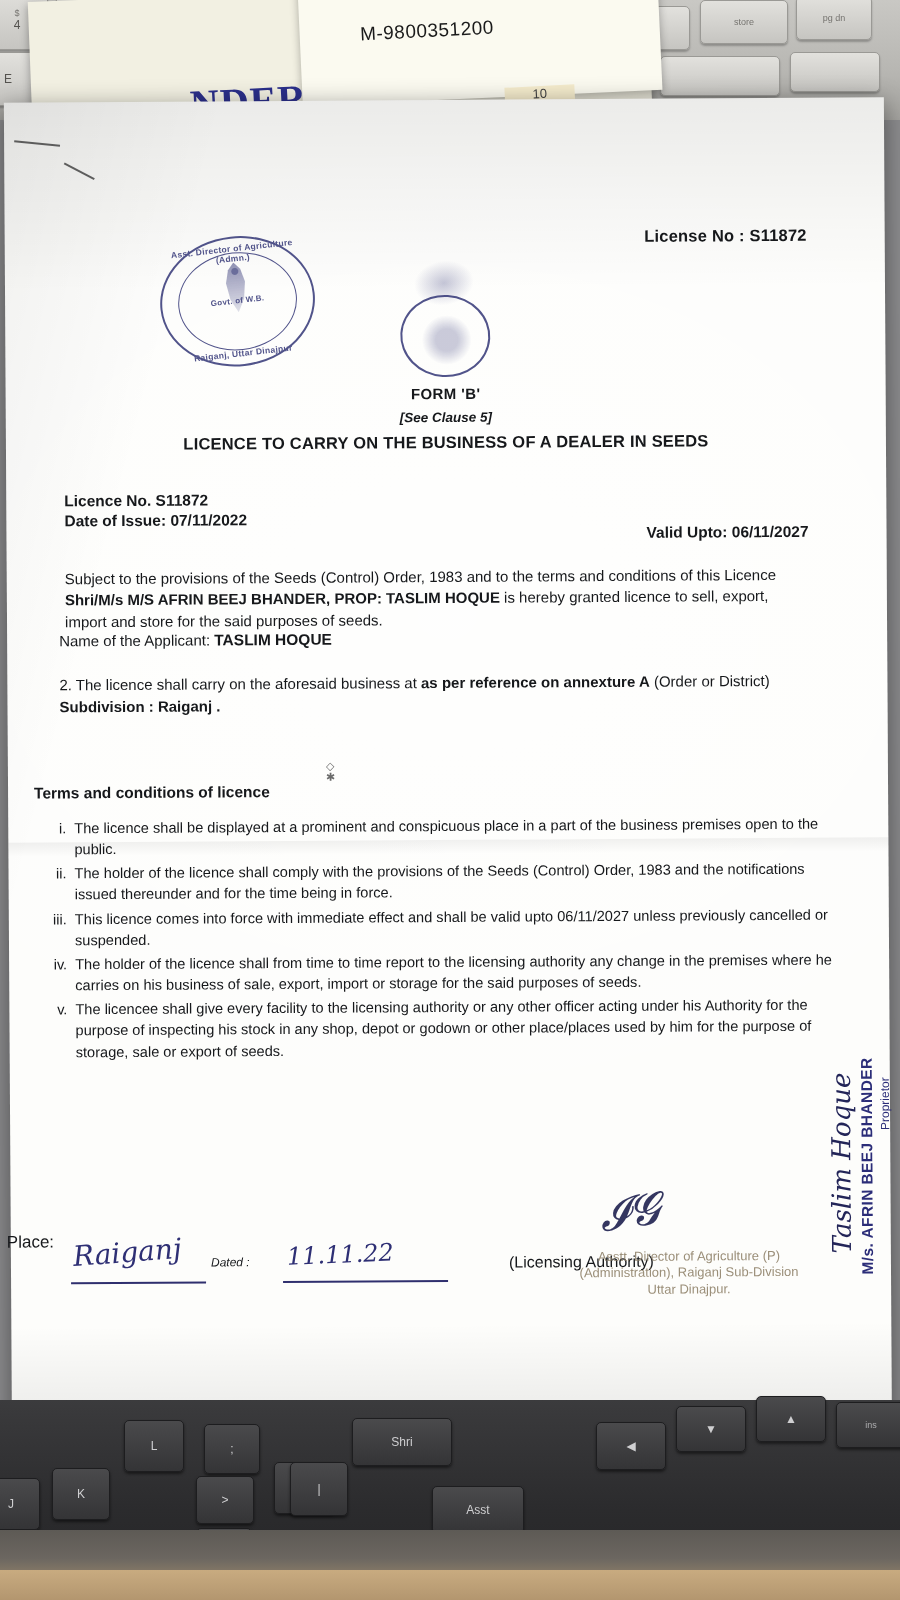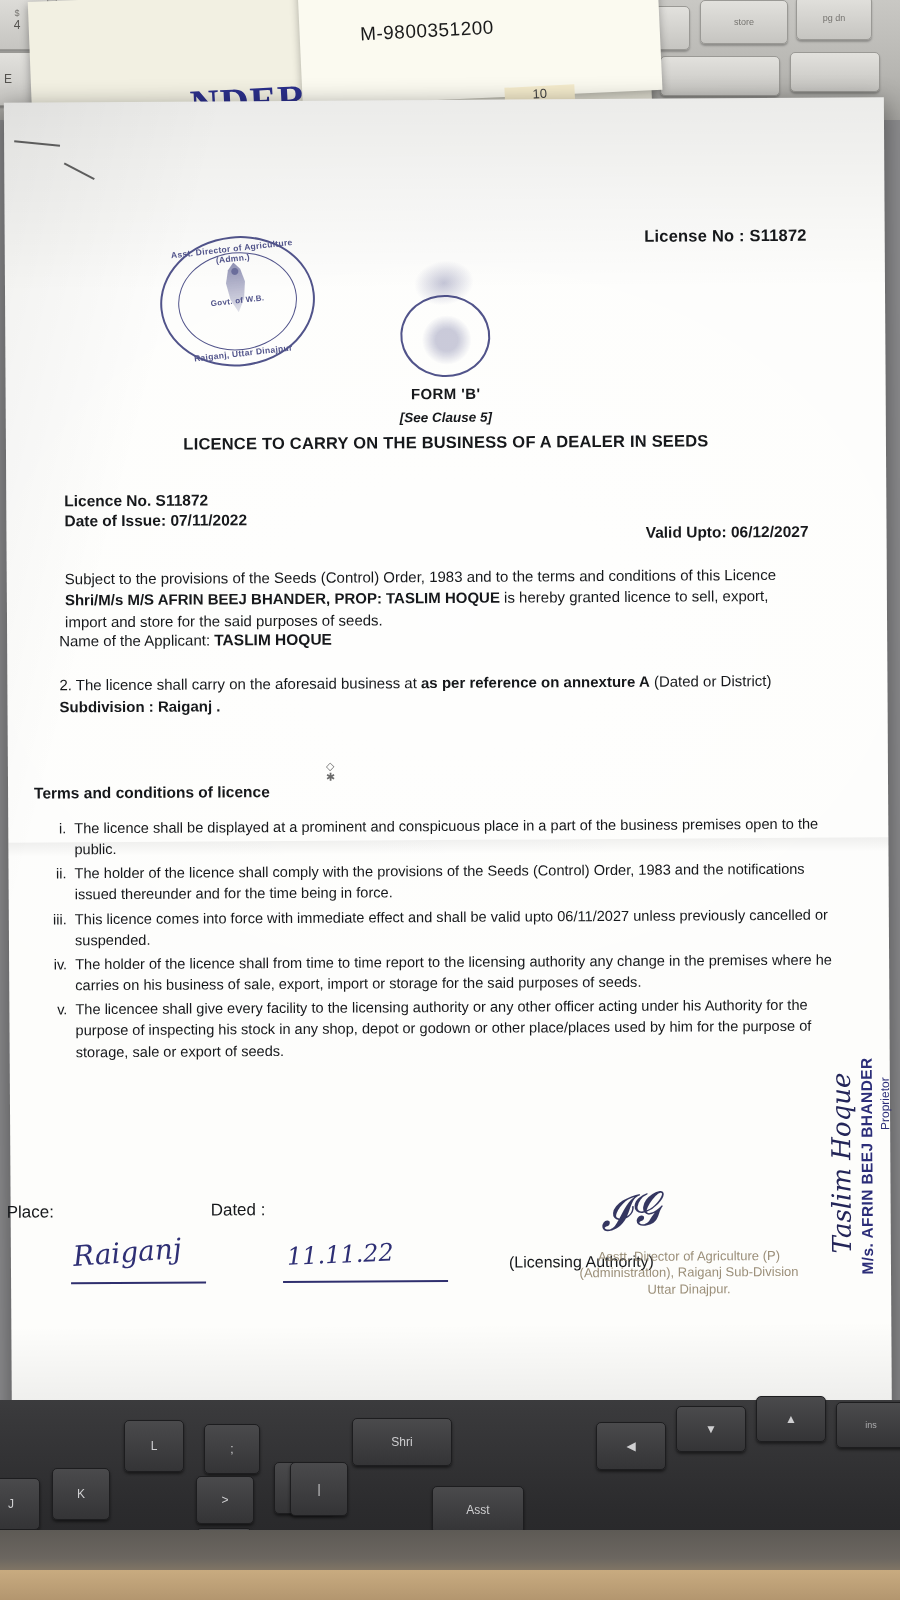--- a/index.html
+++ b/index.html
@@ -198,22 +198,22 @@
     position: absolute; left: 38px; top: 716px; width: 790px;
     font-size: 14.6px; line-height: 1.45;
   }
   .term-row { display: flex; margin-bottom: 3px; }
   .term-num { width: 28px; text-align: right; padding-right: 8px; flex: 0 0 28px; }
   .term-txt { flex: 1; }
 
   .speck { position:absolute; left: 318px; top: 660px; font-size: 11px; color:#6b6b6b; line-height: 1; }
 
   
-  .place-label { position: absolute; left: -4px; top: 1100px; font-size: 17px; }
-  .dated-label { position: absolute; left: 200px; top: 1099px; font-size: 17px; }
+  .place-label { position: absolute; left: -4px; top: 1130px; font-size: 17px; }
+  .dated-label { position: absolute; left: 200px; top: 1154px; font-size: 12px; font-style: italic; }
   .rule1 { position:absolute; left: 60px; top: 1180px; width: 135px; height: 2px; background:#2f2f6e; }
   .rule2 { position:absolute; left: 272px; top: 1180px; width: 165px; height: 2px; background:#2f2f6e; }
   .hand {
     position: absolute; color: #2e2f74;
     font-family: "DejaVu Serif", serif; font-style: italic;
   }
   .hand-place { left: 62px; top: 1134px; font-size: 28px; transform: rotate(-4deg); }
   .hand-date { left: 276px; top: 1140px; font-size: 24px; transform: rotate(-2deg); }
 
   .auth-label { position: absolute; left: 498px; top: 1154px; font-size: 16px; }
@@ -306,37 +306,37 @@
       </div>
       <div class="stamp-smudge"></div>
       <div class="stamp stamp-small"></div>
 
       <div class="form-b">FORM 'B'</div>
       <div class="see-clause">[See Clause 5]</div>
       <div class="title-main">LICENCE TO CARRY ON THE BUSINESS OF A DEALER IN SEEDS</div>
 
       <div class="lic-no">Licence No. S11872</div>
       <div class="lic-date">Date of Issue: 07/11/2022</div>
-      <div class="valid-upto">Valid Upto: 06/12/2027</div>
+      <div class="valid-upto">Valid Upto: 06/11/2027</div>
 
       <div class="para1">
         <span>Subject to the provisions of the Seeds (Control) Order, 1983 and to the terms and conditions of this Licence</span>
         <b>Shri/M/s M/S AFRIN BEEJ BHANDER, PROP: TASLIM HOQUE</b>
         <span>is hereby granted licence to sell, export, import and store for the said purposes of seeds.</span>
       </div>
 
       <div class="applicant">
         <span>Name of the Applicant:</span>
         <b>TASLIM HOQUE</b>
       </div>
 
       <div class="para2">
         <span>2. The licence shall carry on the aforesaid business at</span>
         <b>as per reference on annexture A</b>
-        <span>(Dated or District)</span><br>
+        <span>(Order or District)</span><br>
         <b>Subdivision :</b>
         <b>Raiganj .</b>
       </div>
 
       <div class="speck">◇<br>✱</div>
 
       <div class="terms-head">Terms and conditions of licence</div>
 
       <div class="terms">
         <div class="term-row">

